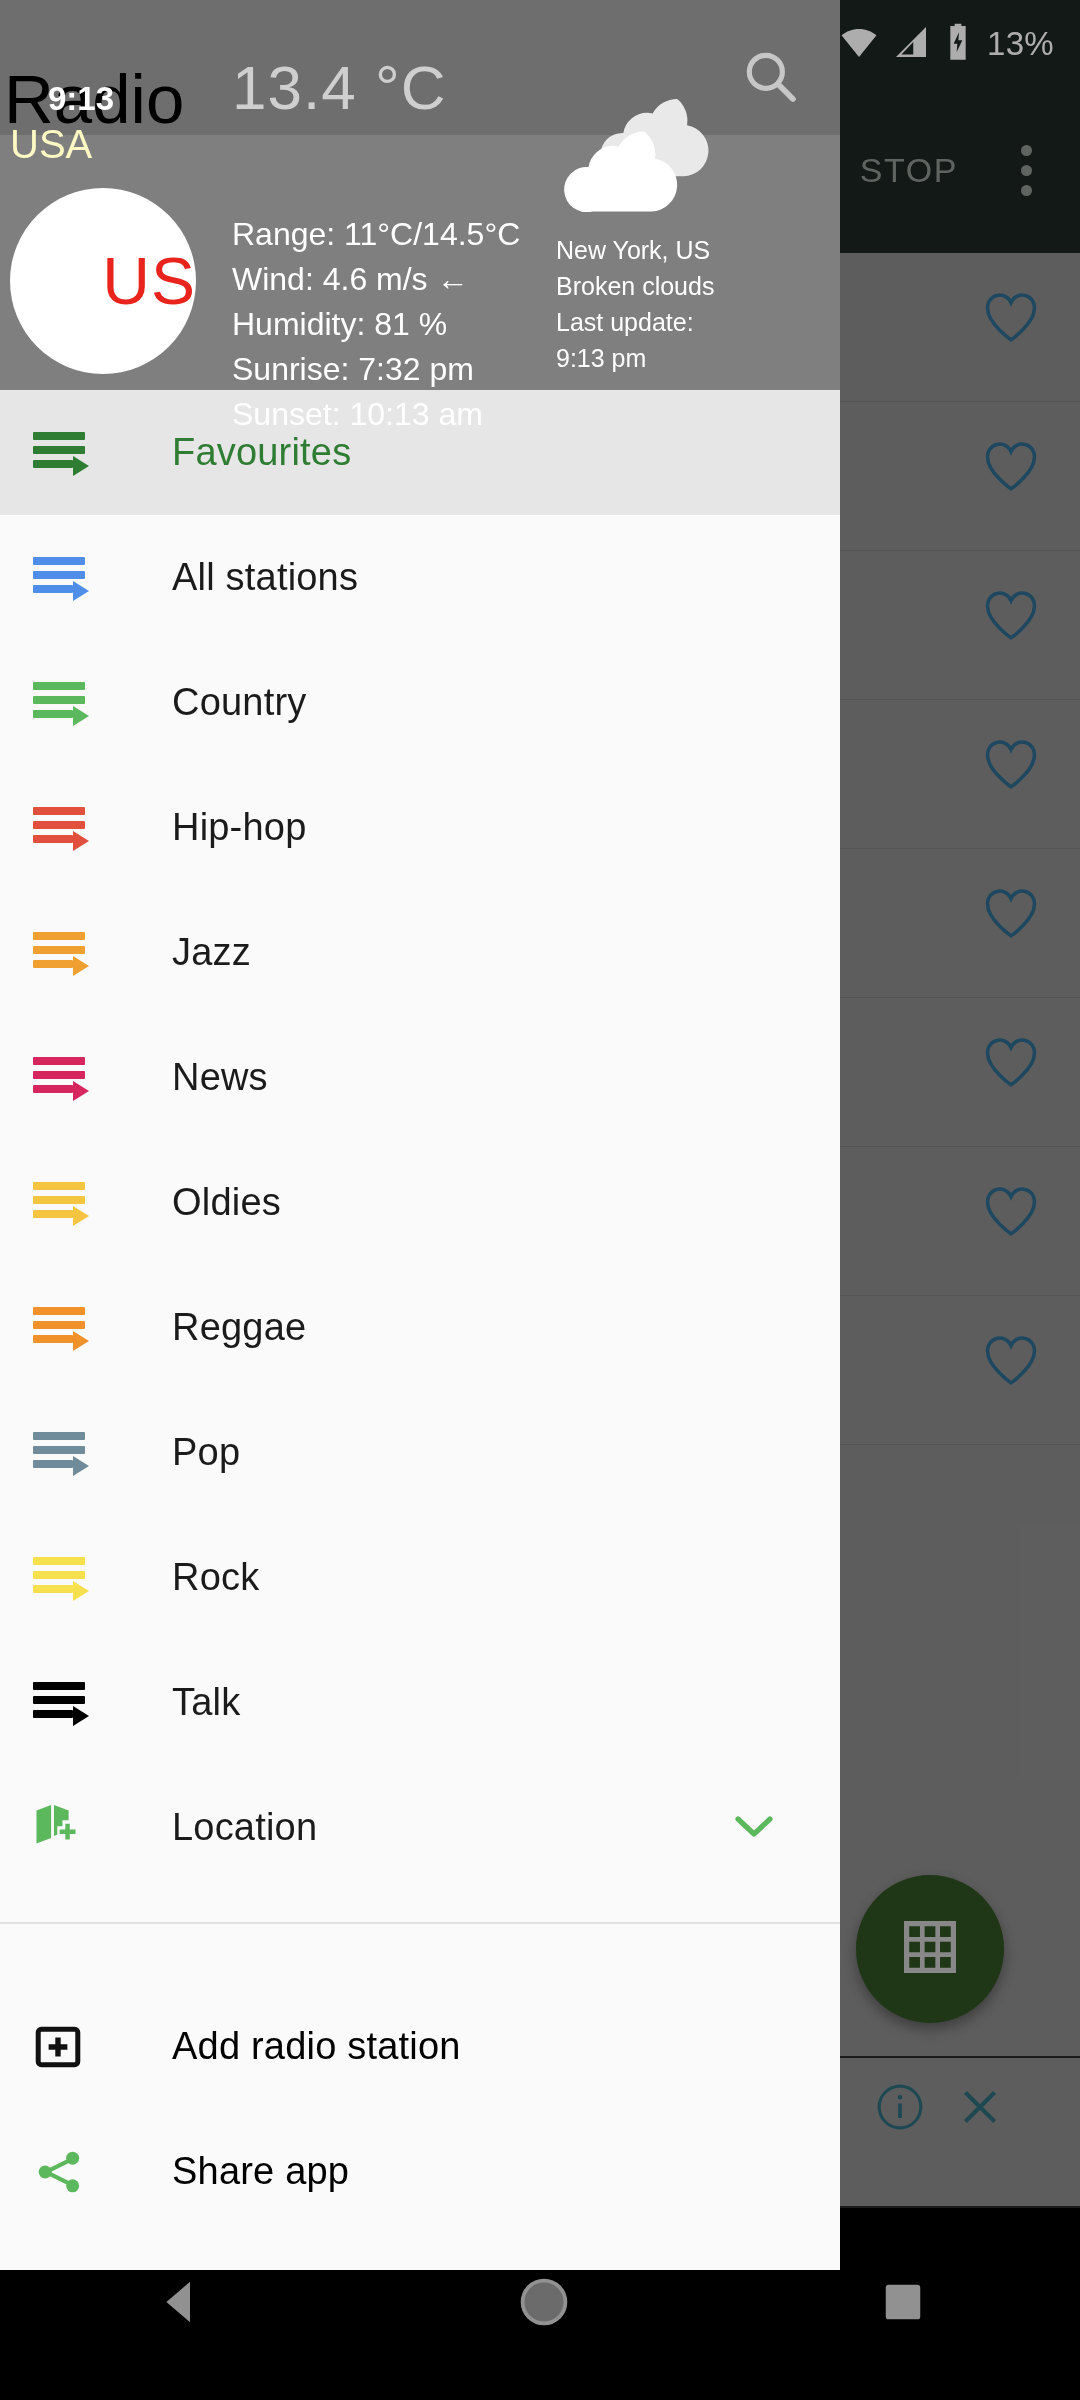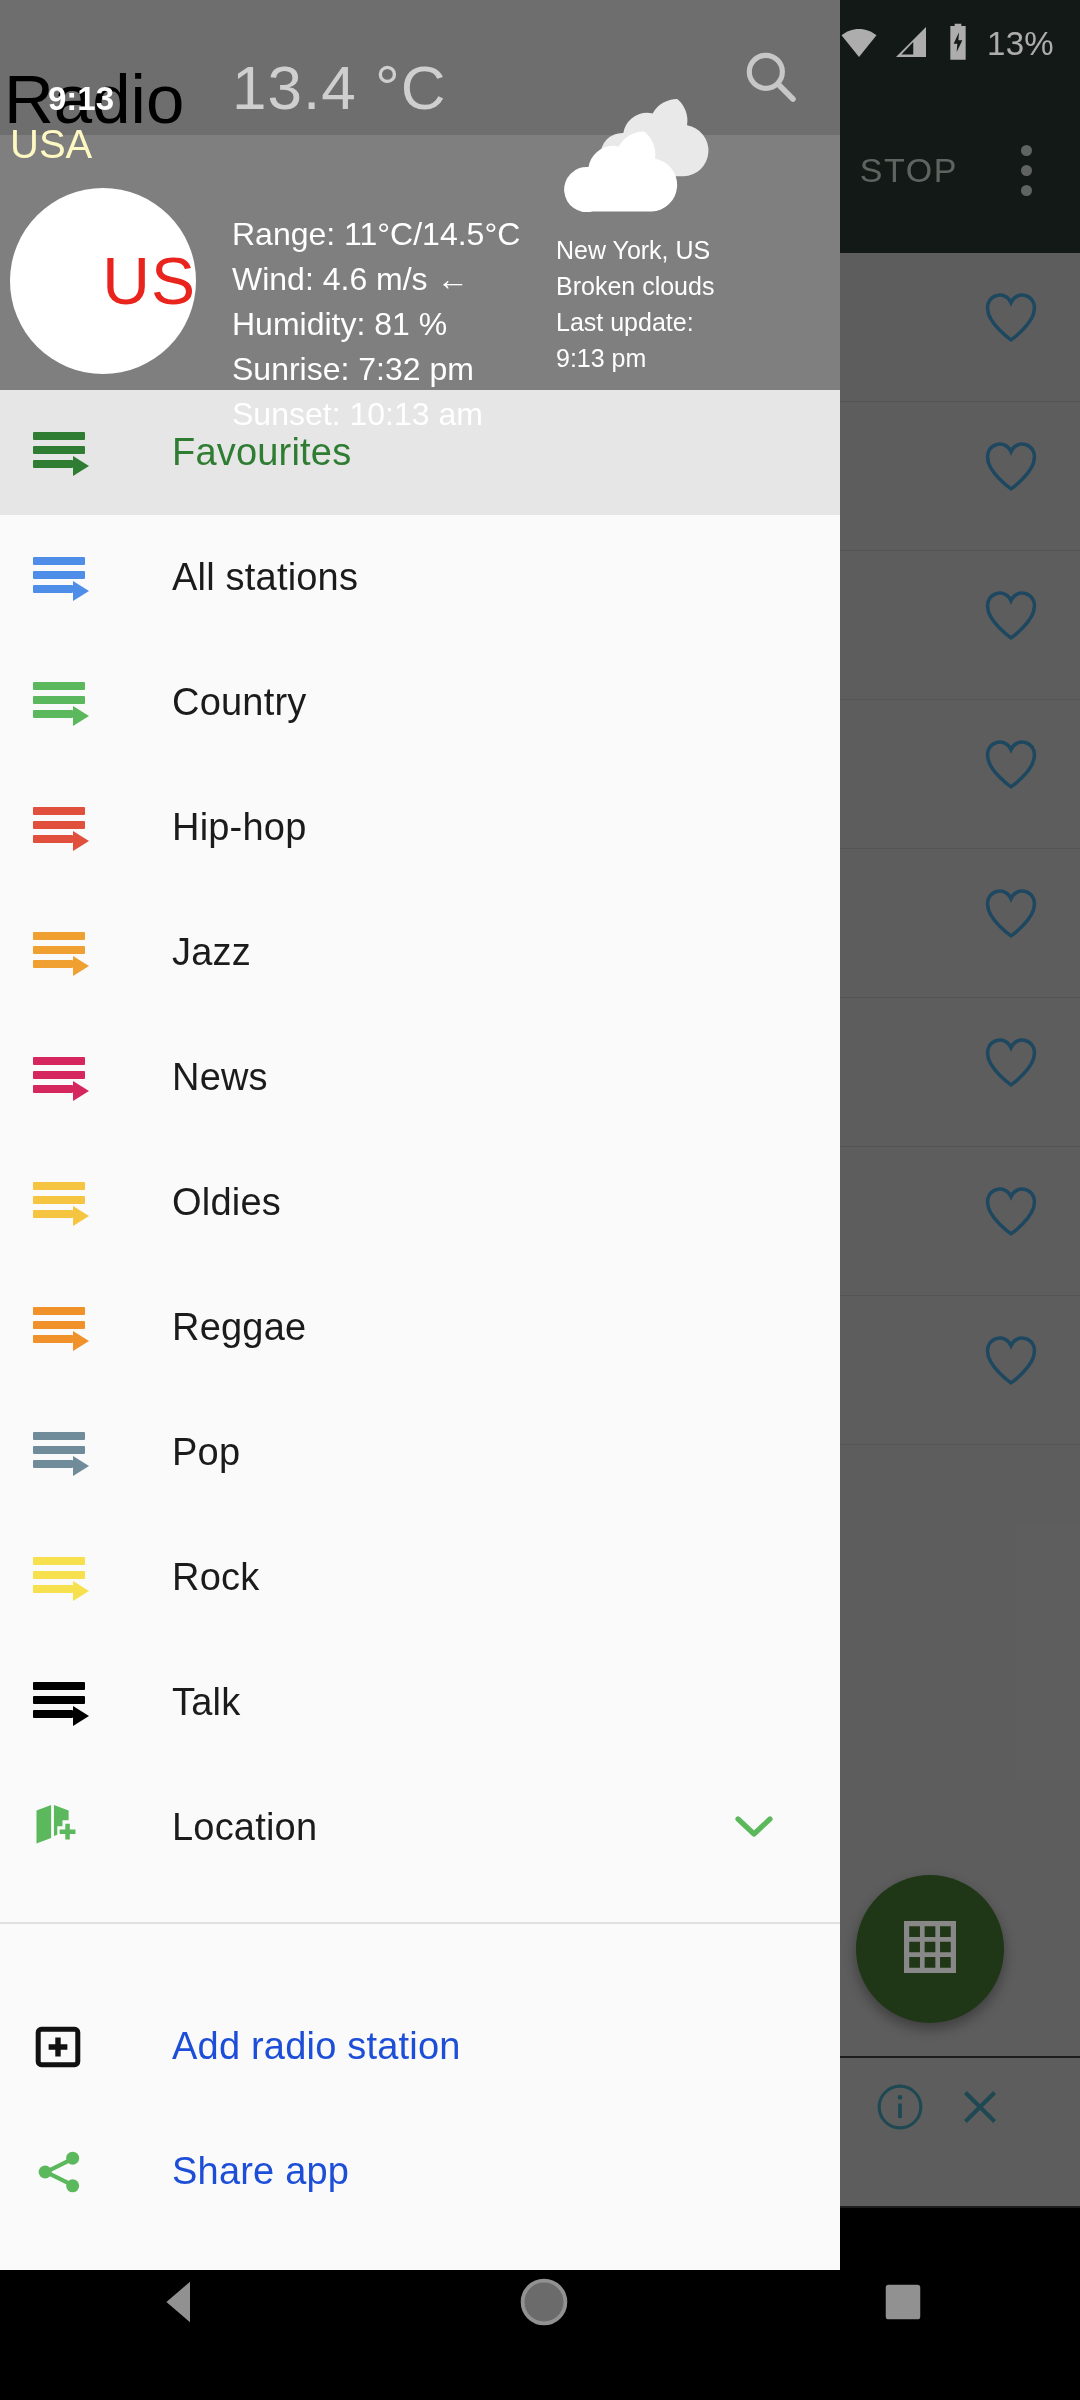--- a/index.html
+++ b/index.html
@@ -128,21 +128,21 @@
   .mi.active { background:#e6e6e6; }
   .mi .ic { width:66px; display:flex; align-items:center; justify-content:flex-start; }
   .mi .lb {
     margin-left:73px; font-size:38px; color:#1b1b1b; letter-spacing:0.2px;
   }
   .mi.active .lb { color:#2f7d32; }
   .mi .chev { position:absolute; right:62px; top:50%; transform:translateY(-50%); }
 
   #divider { height:2px; background:#e0e0e0; width:840px; margin-top:32px; }
   #menu-bottom { padding-top:60px; }
-  .mi.sec .lb { color:#1d4ed8; font-size:38px; }
+  .mi.sec .lb { color:#000000; font-size:38px; }
 
   
   .pl { width:56px; height:42px; position:relative; }
   .pl b { position:absolute; left:0; height:8px; border-radius:1px; display:block; }
   .pl b:nth-child(1){ top:0;  width:52px; }
   .pl b:nth-child(2){ top:14px; width:52px; }
   .pl b:nth-child(3){ top:28px; width:40px; }
   .pl i {
     position:absolute; right:0; bottom:-2px;
     width:0; height:0; border-top:10px solid transparent;

